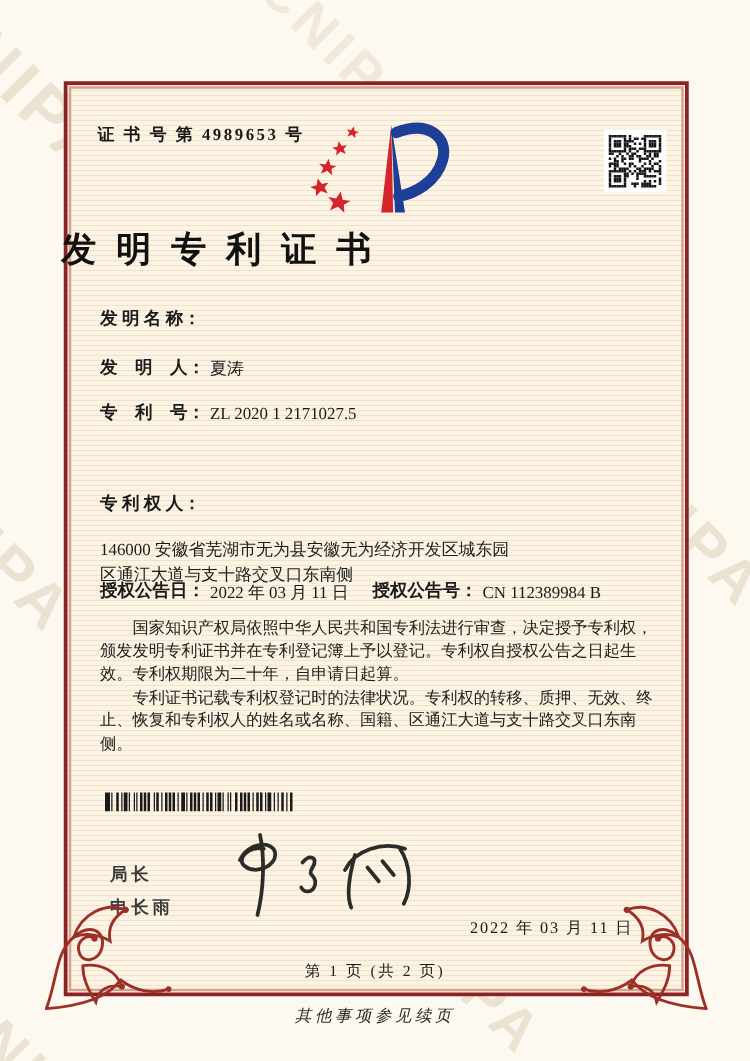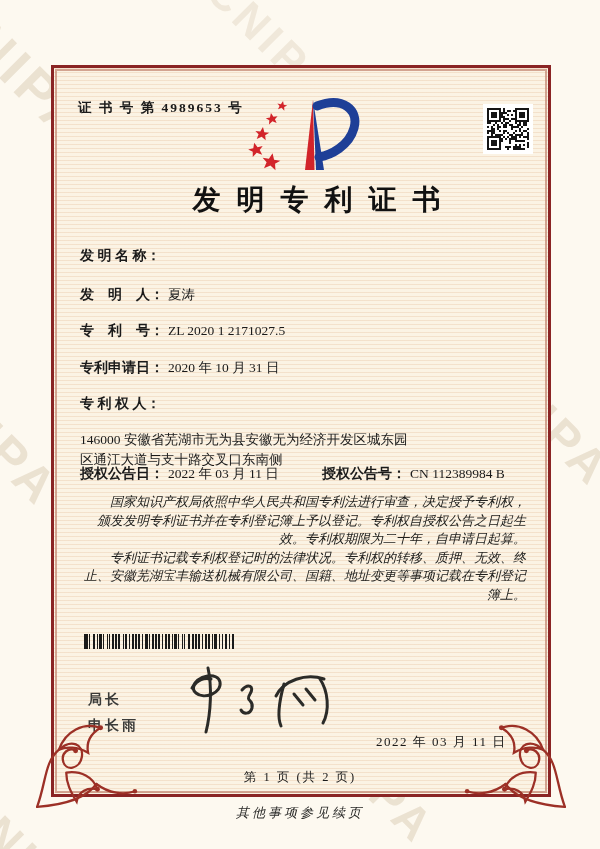--- a/index.html
+++ b/index.html
@@ -43,39 +43,39 @@
   .ornament.br{left:464px;top:706px;transform:scaleX(-1);}
   
   .content{position:absolute;inset:0;z-index:3;}
   .cert-no{position:absolute;left:78px;top:99px;font-size:13.5px;letter-spacing:2px;font-weight:600;}
   .logo{position:absolute;left:235px;top:94px;width:132px;height:84px;}
   .qr{position:absolute;left:483px;top:104px;background:#fff;padding:4px;line-height:0;}
   .qr-grid{display:grid;grid-template-columns:repeat(21,2px);grid-auto-rows:2px;}
   .qr-grid i{display:block;}
   .qr-grid i.d{background:#151515;}
   .doc-title{
-    position:absolute;left:0;right:0;top:181px;text-align:center;
+    position:absolute;left:0;right:0;top:181px;
     font-size:28px;font-weight:600;letter-spacing:16px;text-indent:16px;color:#111;padding-left:33px;
   }
   .field-row{position:absolute;left:80px;width:444px;font-size:13.5px;line-height:20px;display:flex;}
   .f-label{font-weight:bold;font-size:14px;flex:0 0 88px;white-space:nowrap;}
   .f-value{flex:1;}
   .row-name{top:246px;justify-content:space-between;}
   .row-inventor{top:285px;}
   .row-patno{top:321px;}
   .row-filing{top:358px;}
   .row-patentee{top:394px;}
   .row-address{top:430px;}
   .row-grant{top:464px;}
   .grant-date-value{flex:0 0 130px;}
-  .grant-no-label{margin-left:24px;}
+  .grant-no-label{margin-left:0;}
   .addr-line{display:block;}
   .paras{
     position:absolute;left:80px;top:493px;width:446px;
-    font-size:13px;line-height:18.6px;font-style:italic;color:#20201e;text-align:right;
+    font-size:13px;line-height:18.6px;color:#20201e;
   }
   .paras p{margin:0;text-indent:2em;}
   .barcode{position:absolute;left:84px;top:634px;height:15px;display:flex;}
   .barcode i{display:block;height:100%;}
   .sig-block{
     position:absolute;left:88px;top:686px;
     font-family:"Liberation Sans","DejaVu Sans",sans-serif;
     font-size:14px;font-weight:600;letter-spacing:3px;color:#3b3b39;line-height:26px;
   }
   .sig-title{display:block;}
@@ -605,43 +605,39 @@
       <span class="f-label">发 明 名 称：</span>
     </div>
     <div class="field-row row-inventor">
       <span class="f-label">发　明　人：</span>
       <span class="f-value">夏涛</span>
     </div>
     <div class="field-row row-patno">
       <span class="f-label">专　利　号：</span>
       <span class="f-value">ZL 2020 1 2171027.5</span>
     </div>
-    <div class="field-row row-filing">
-      <span class="f-label">专利申请日：</span>
-      <span class="f-value">2020 年 10 月 31 日</span>
-    </div>
     <div class="field-row row-patentee">
       <span class="f-label">专 利 权 人：</span>
     </div>
     <div class="field-row row-address">
       <span class="f-value">
         <span class="addr-line">146000 安徽省芜湖市无为县安徽无为经济开发区城东园</span>
         <span class="addr-line">区通江大道与支十路交叉口东南侧</span>
       </span>
     </div>
     <div class="field-row row-grant">
       <span class="f-label">授权公告日：</span>
       <span class="f-value grant-date-value">2022 年 03 月 11 日</span>
       <span class="f-label grant-no-label">授权公告号：</span>
       <span class="f-value">CN 112389984 B</span>
     </div>
 
     <div class="paras">
       <p>国家知识产权局依照中华人民共和国专利法进行审查，决定授予专利权，颁发发明专利证书并在专利登记簿上予以登记。专利权自授权公告之日起生效。专利权期限为二十年，自申请日起算。</p>
-      <p>专利证书记载专利权登记时的法律状况。专利权的转移、质押、无效、终止、安徽芜湖宝丰输送机械有限公司、国籍、地址变更等事项记载在专利登记簿上。</p>
+      <p>专利证书记载专利权登记时的法律状况。专利权的转移、质押、无效、终止、恢复和专利权人的姓名或名称、国籍、区通江大道与支十路交叉口东南侧。</p>
     </div>
 
     <div class="barcode">
         <i style="width: 3.75px; background: rgb(26, 26, 26);"></i>
         <i style="width: 1.25px; background: transparent;"></i>
         <i style="width: 1.25px; background: rgb(26, 26, 26);"></i>
         <i style="width: 2.5px; background: transparent;"></i>
         <i style="width: 2.5px; background: rgb(26, 26, 26);"></i>
         <i style="width: 1.25px; background: transparent;"></i>
         <i style="width: 1.25px; background: rgb(26, 26, 26);"></i>

